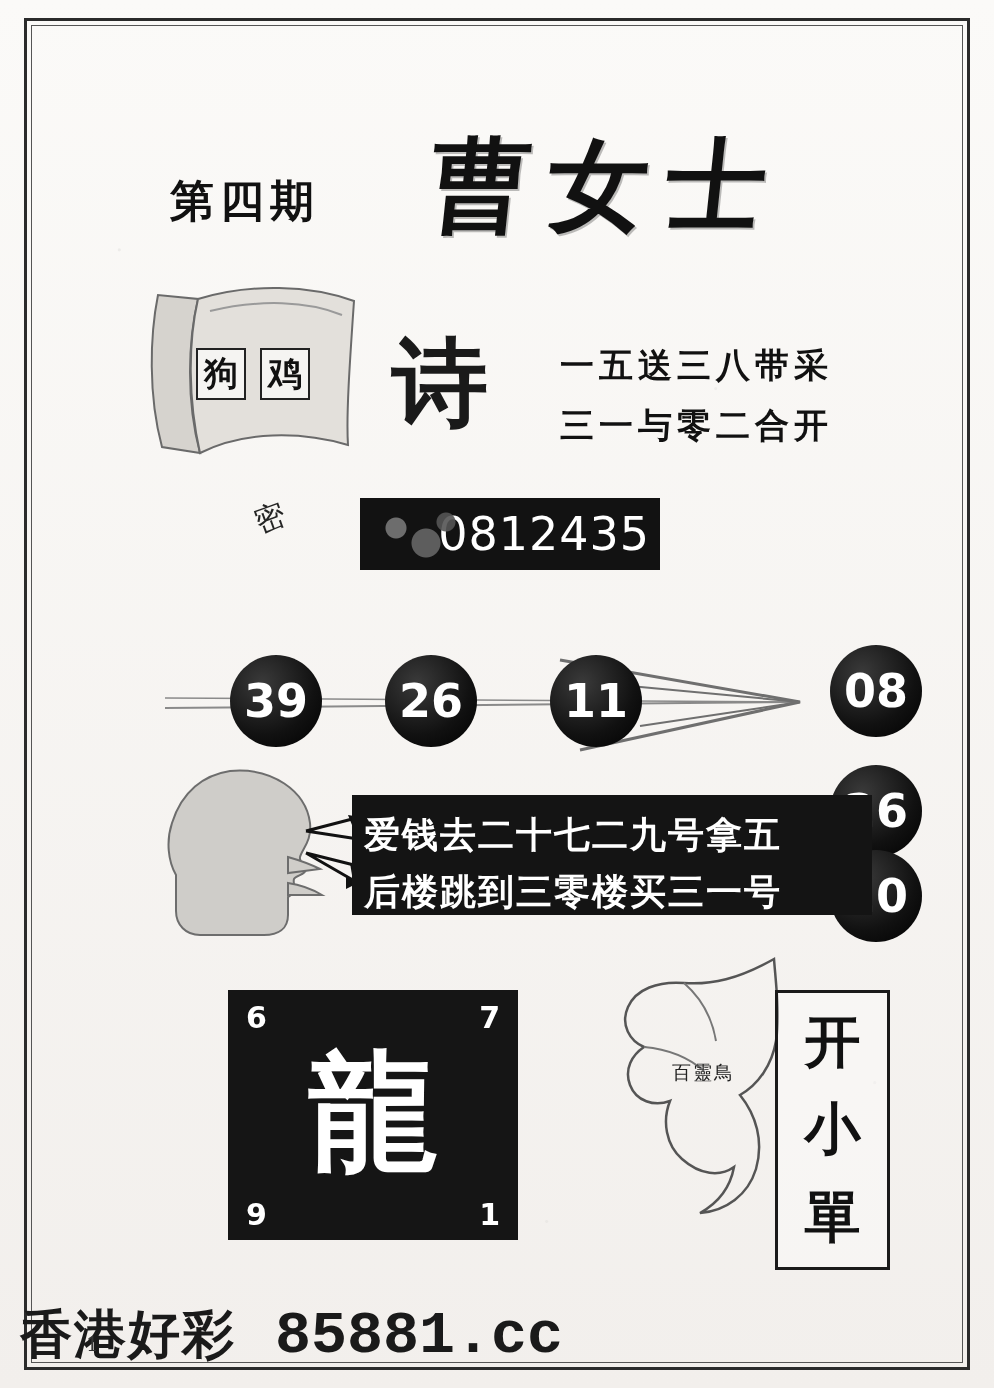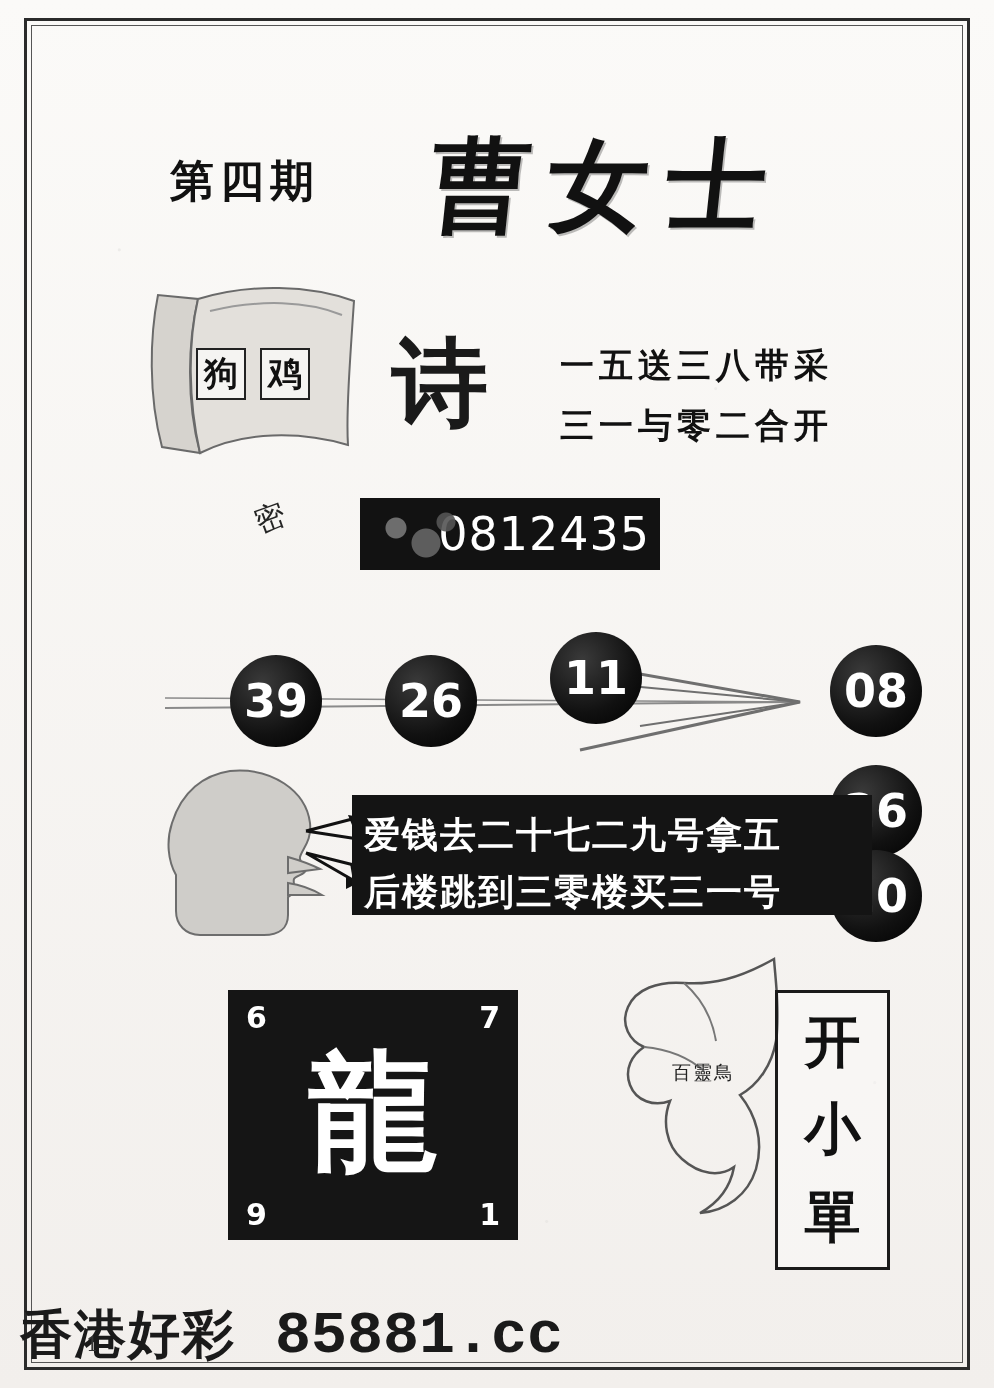--- a/index.html
+++ b/index.html
@@ -38,21 +38,21 @@
   }
   .frame-inner {
     position: absolute;
     left: 4px; top: 4px; right: 4px; bottom: 4px;
     border: 1px solid #555;
   }
 
   
   .issue {
     position: absolute;
-    left: 170px; top: 152px;
+    left: 170px; top: 172px;
     font-family: "DejaVu Serif", serif;
     font-weight: bold;
     font-size: 44px;
     letter-spacing: 6px;
     color: #111;
   }
   .brand {
     position: absolute;
     left: 430px; top: 120px;
     font-family: "DejaVu Serif", serif;
@@ -161,21 +161,21 @@
     color: #fff;
     font-family: "DejaVu Sans", sans-serif;
     font-weight: bold;
     font-size: 46px;
     display: flex;
     align-items: center;
     justify-content: center;
   }
   .ball.b1 { left: 230px; top: 655px; }
   .ball.b2 { left: 385px; top: 655px; }
-  .ball.b3 { left: 550px; top: 632px; }
+  .ball.b3 { left: 550px; top: 655px; }
   .ball.r1 { left: 830px; top: 645px; text-align: center; }
   .ball.r2 { left: 830px; top: 765px; }
   .ball.r3 { left: 830px; top: 850px; }
 
   .arrow-lines {
     position: absolute;
     left: 160px; top: 640px;
     width: 650px; height: 130px;
   }
 

